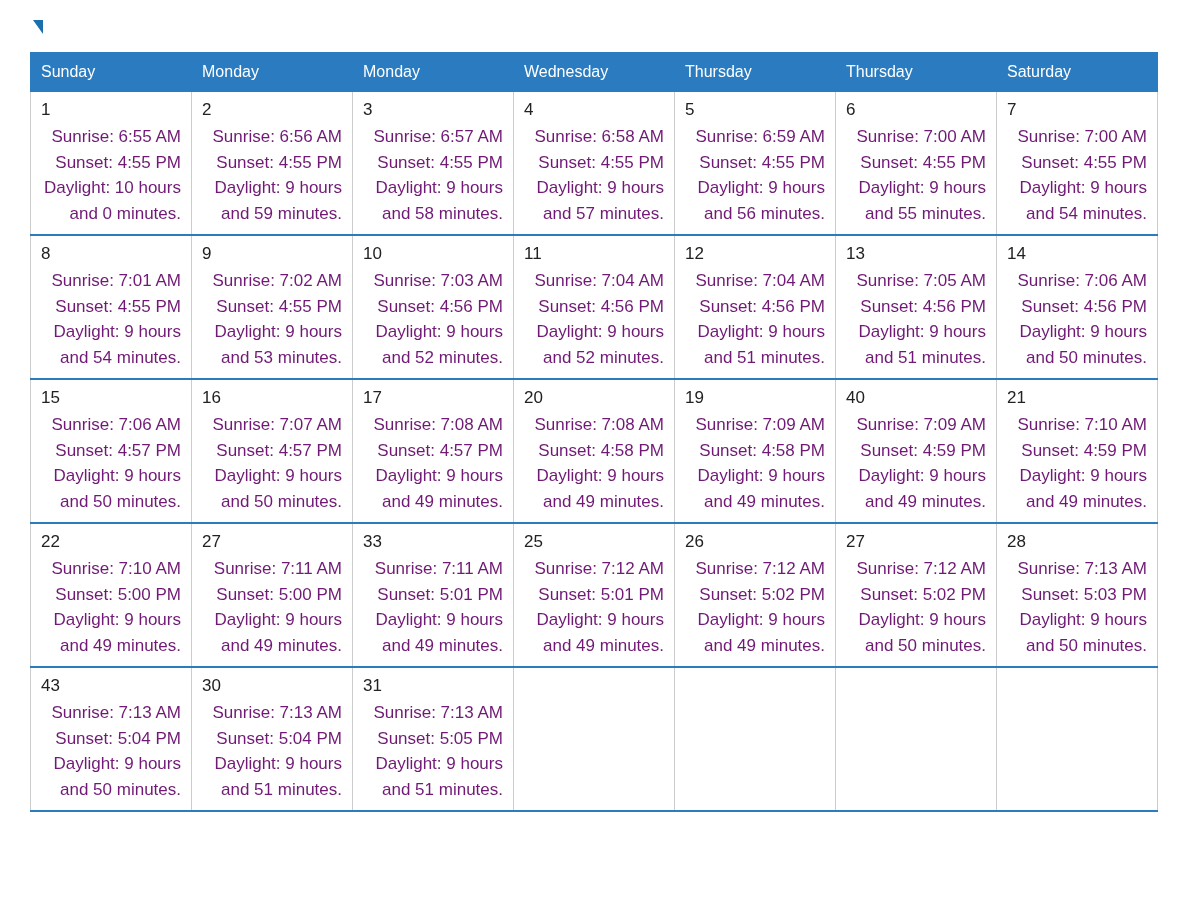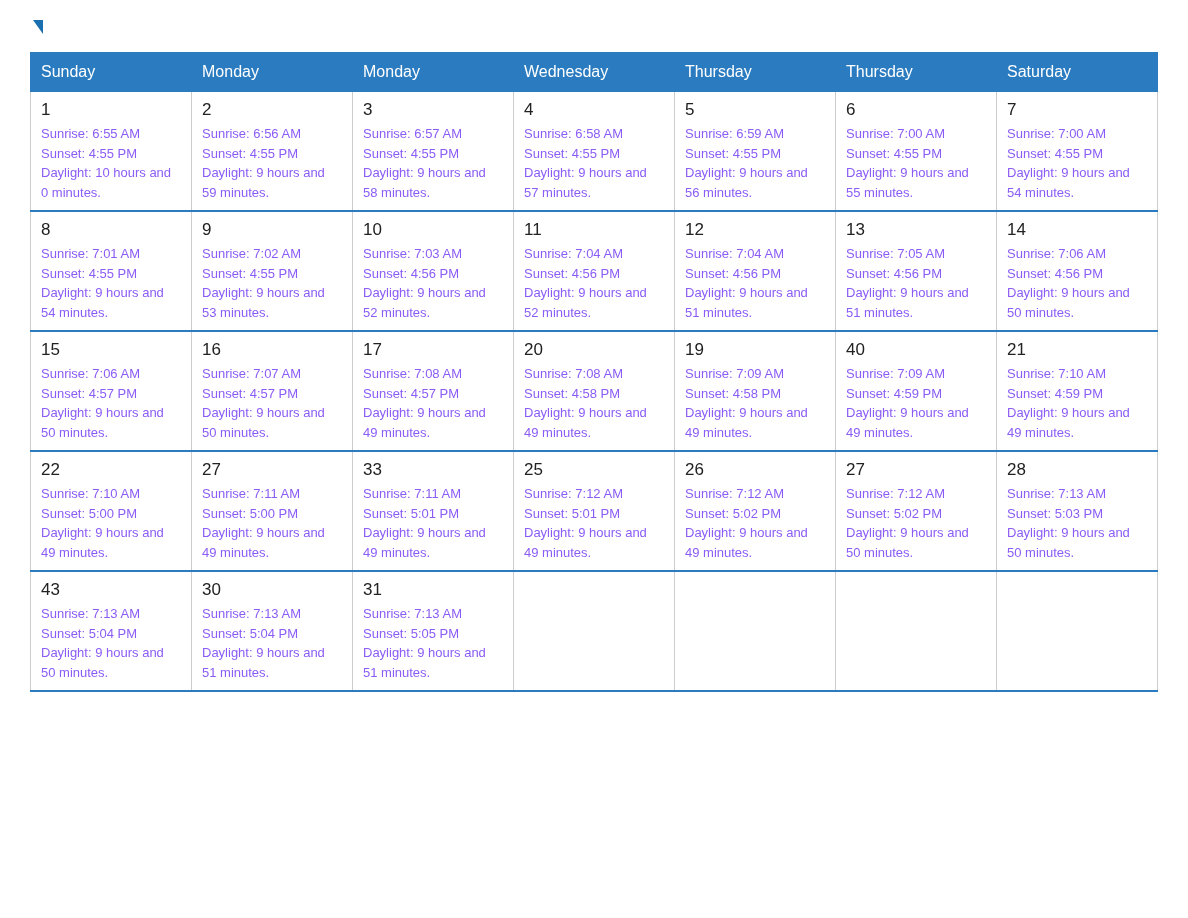--- a/index.html
+++ b/index.html
@@ -82,23 +82,24 @@
       border-bottom: 2px solid #2a7bbf;
     }
     .day-num {
       font-size: 17px;
       color: #222;
       font-weight: normal;
       margin-bottom: 4px;
       display: block;
     }
     .day-info {
-      font-size: 13px;
-      color: #8b5cf6;
+      font-size: 17px;
+      color: #701a75;
       line-height: 1.5;
+      text-align: right;
     }
     td.empty {
       background: #fff;
     }
   </style>
 </head>
 <body>
 
 <div class="header-area">
   <div class="logo">

